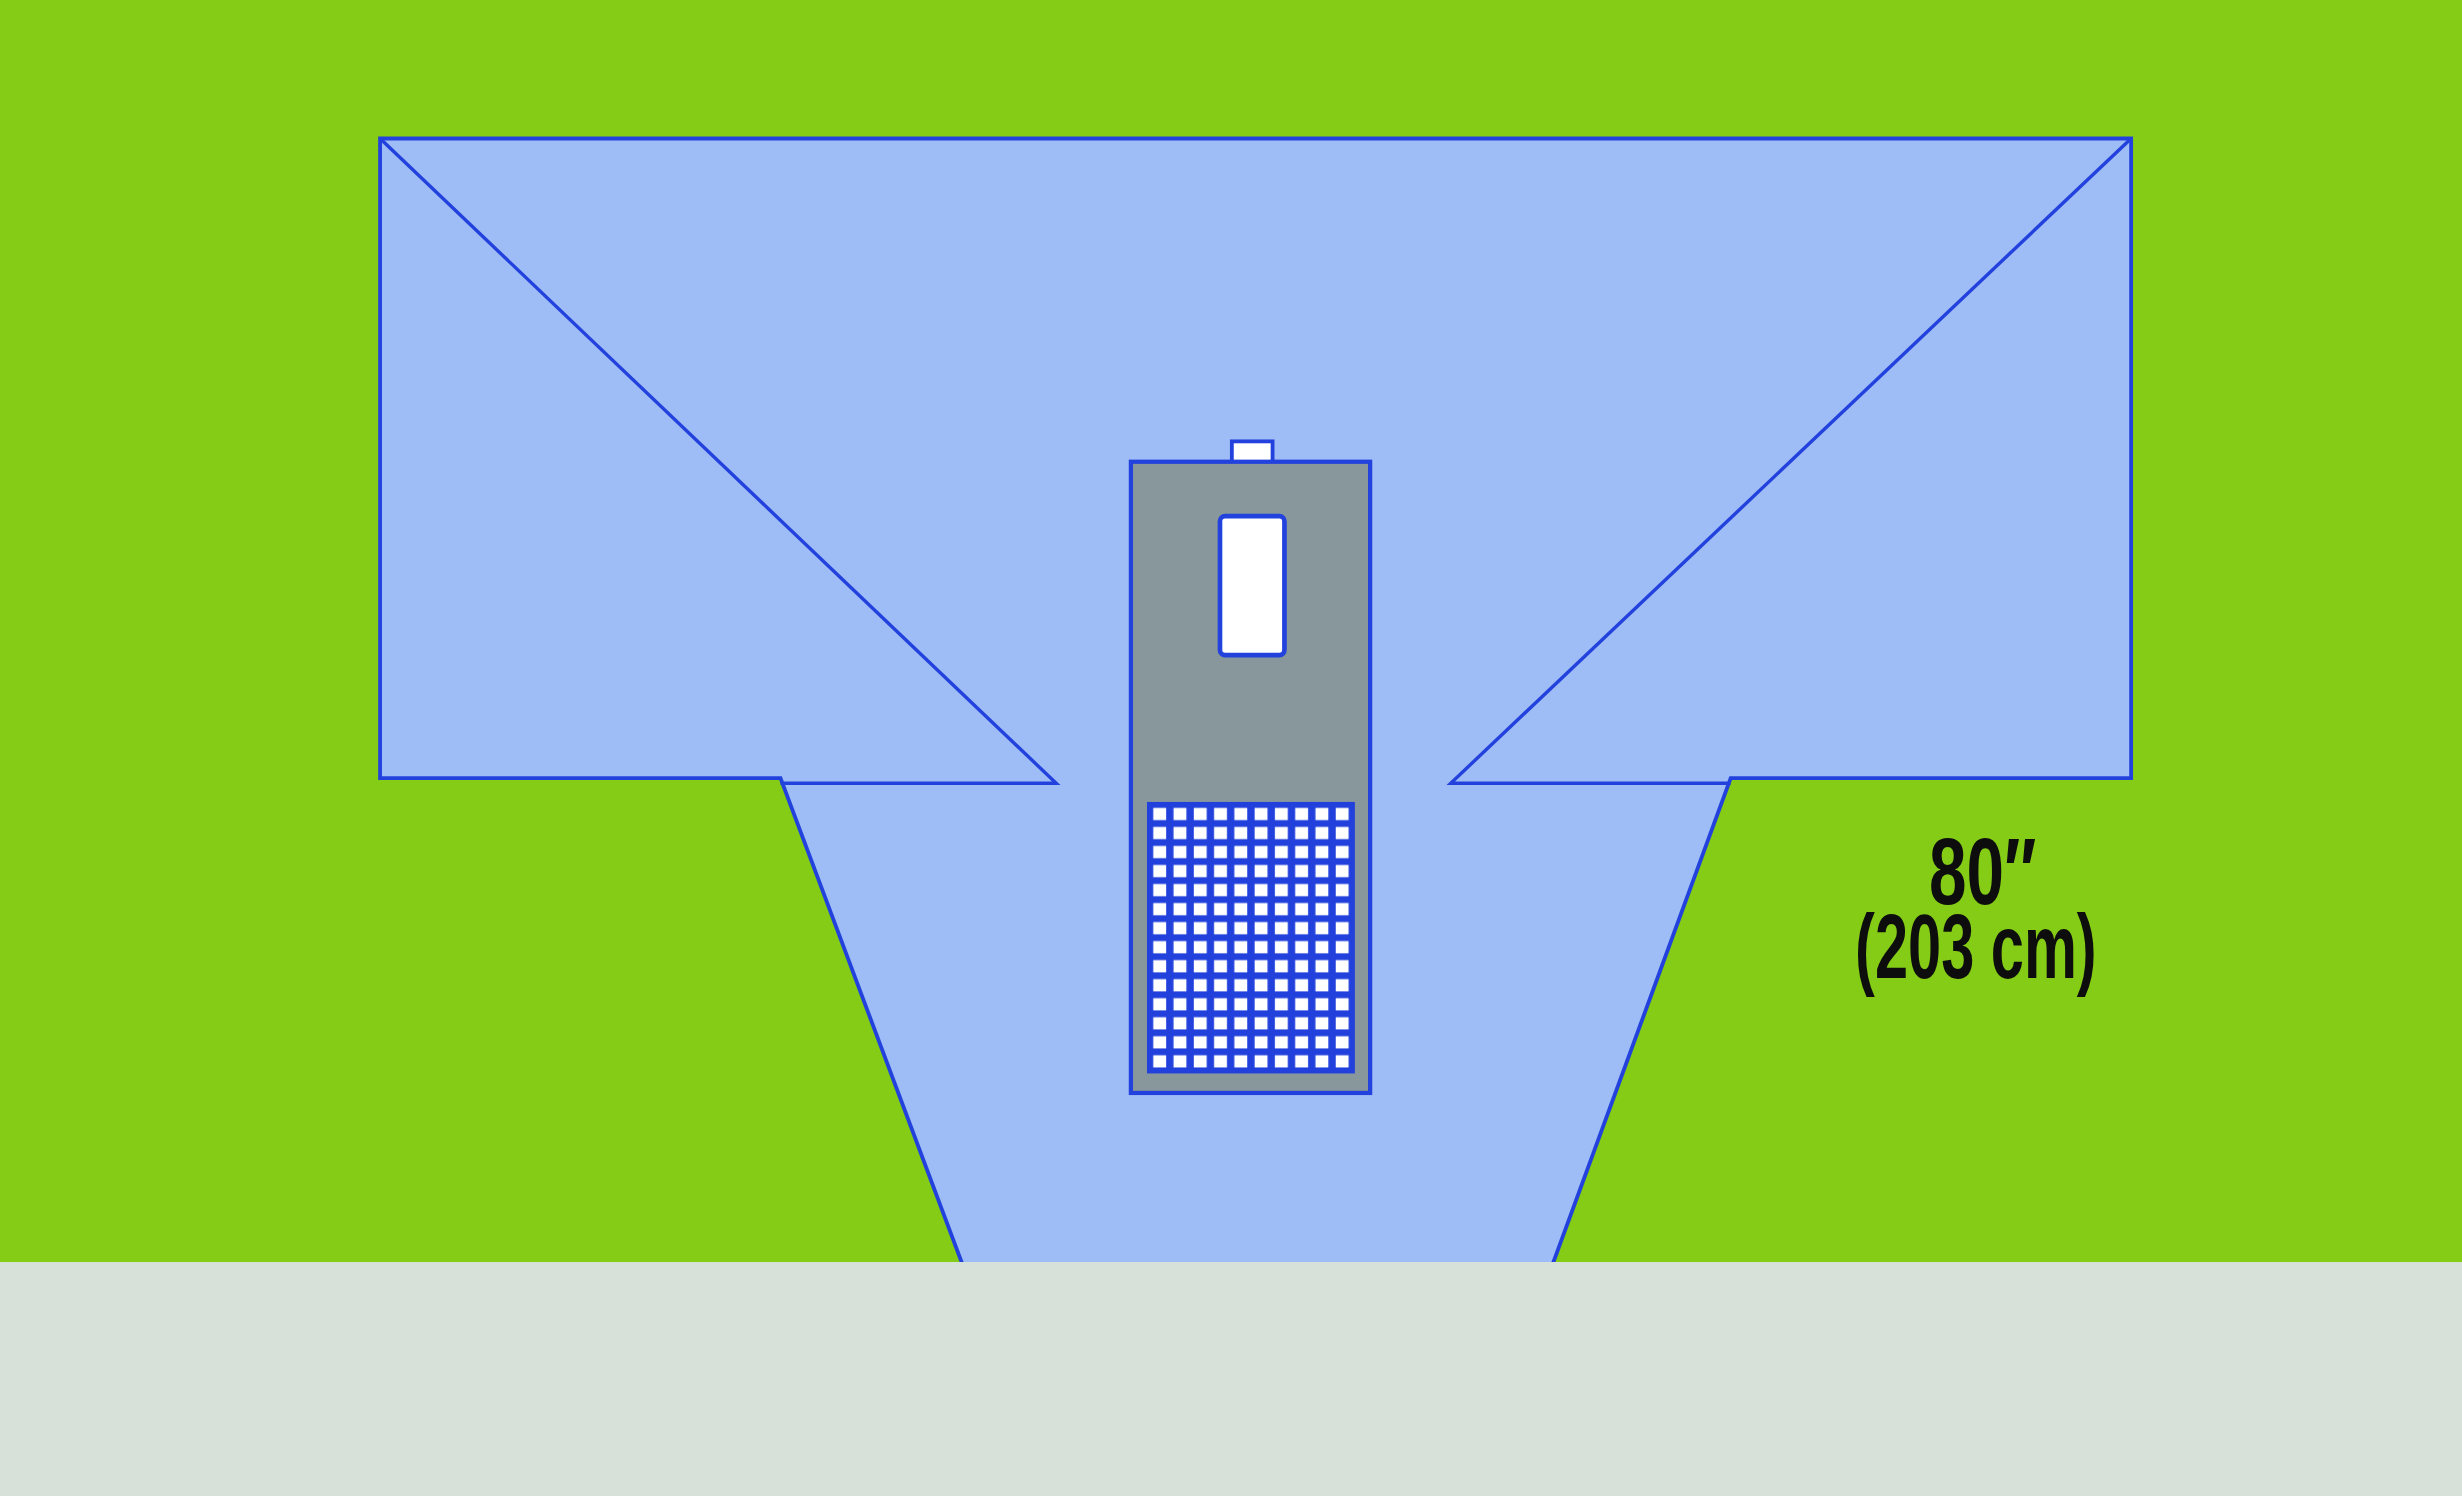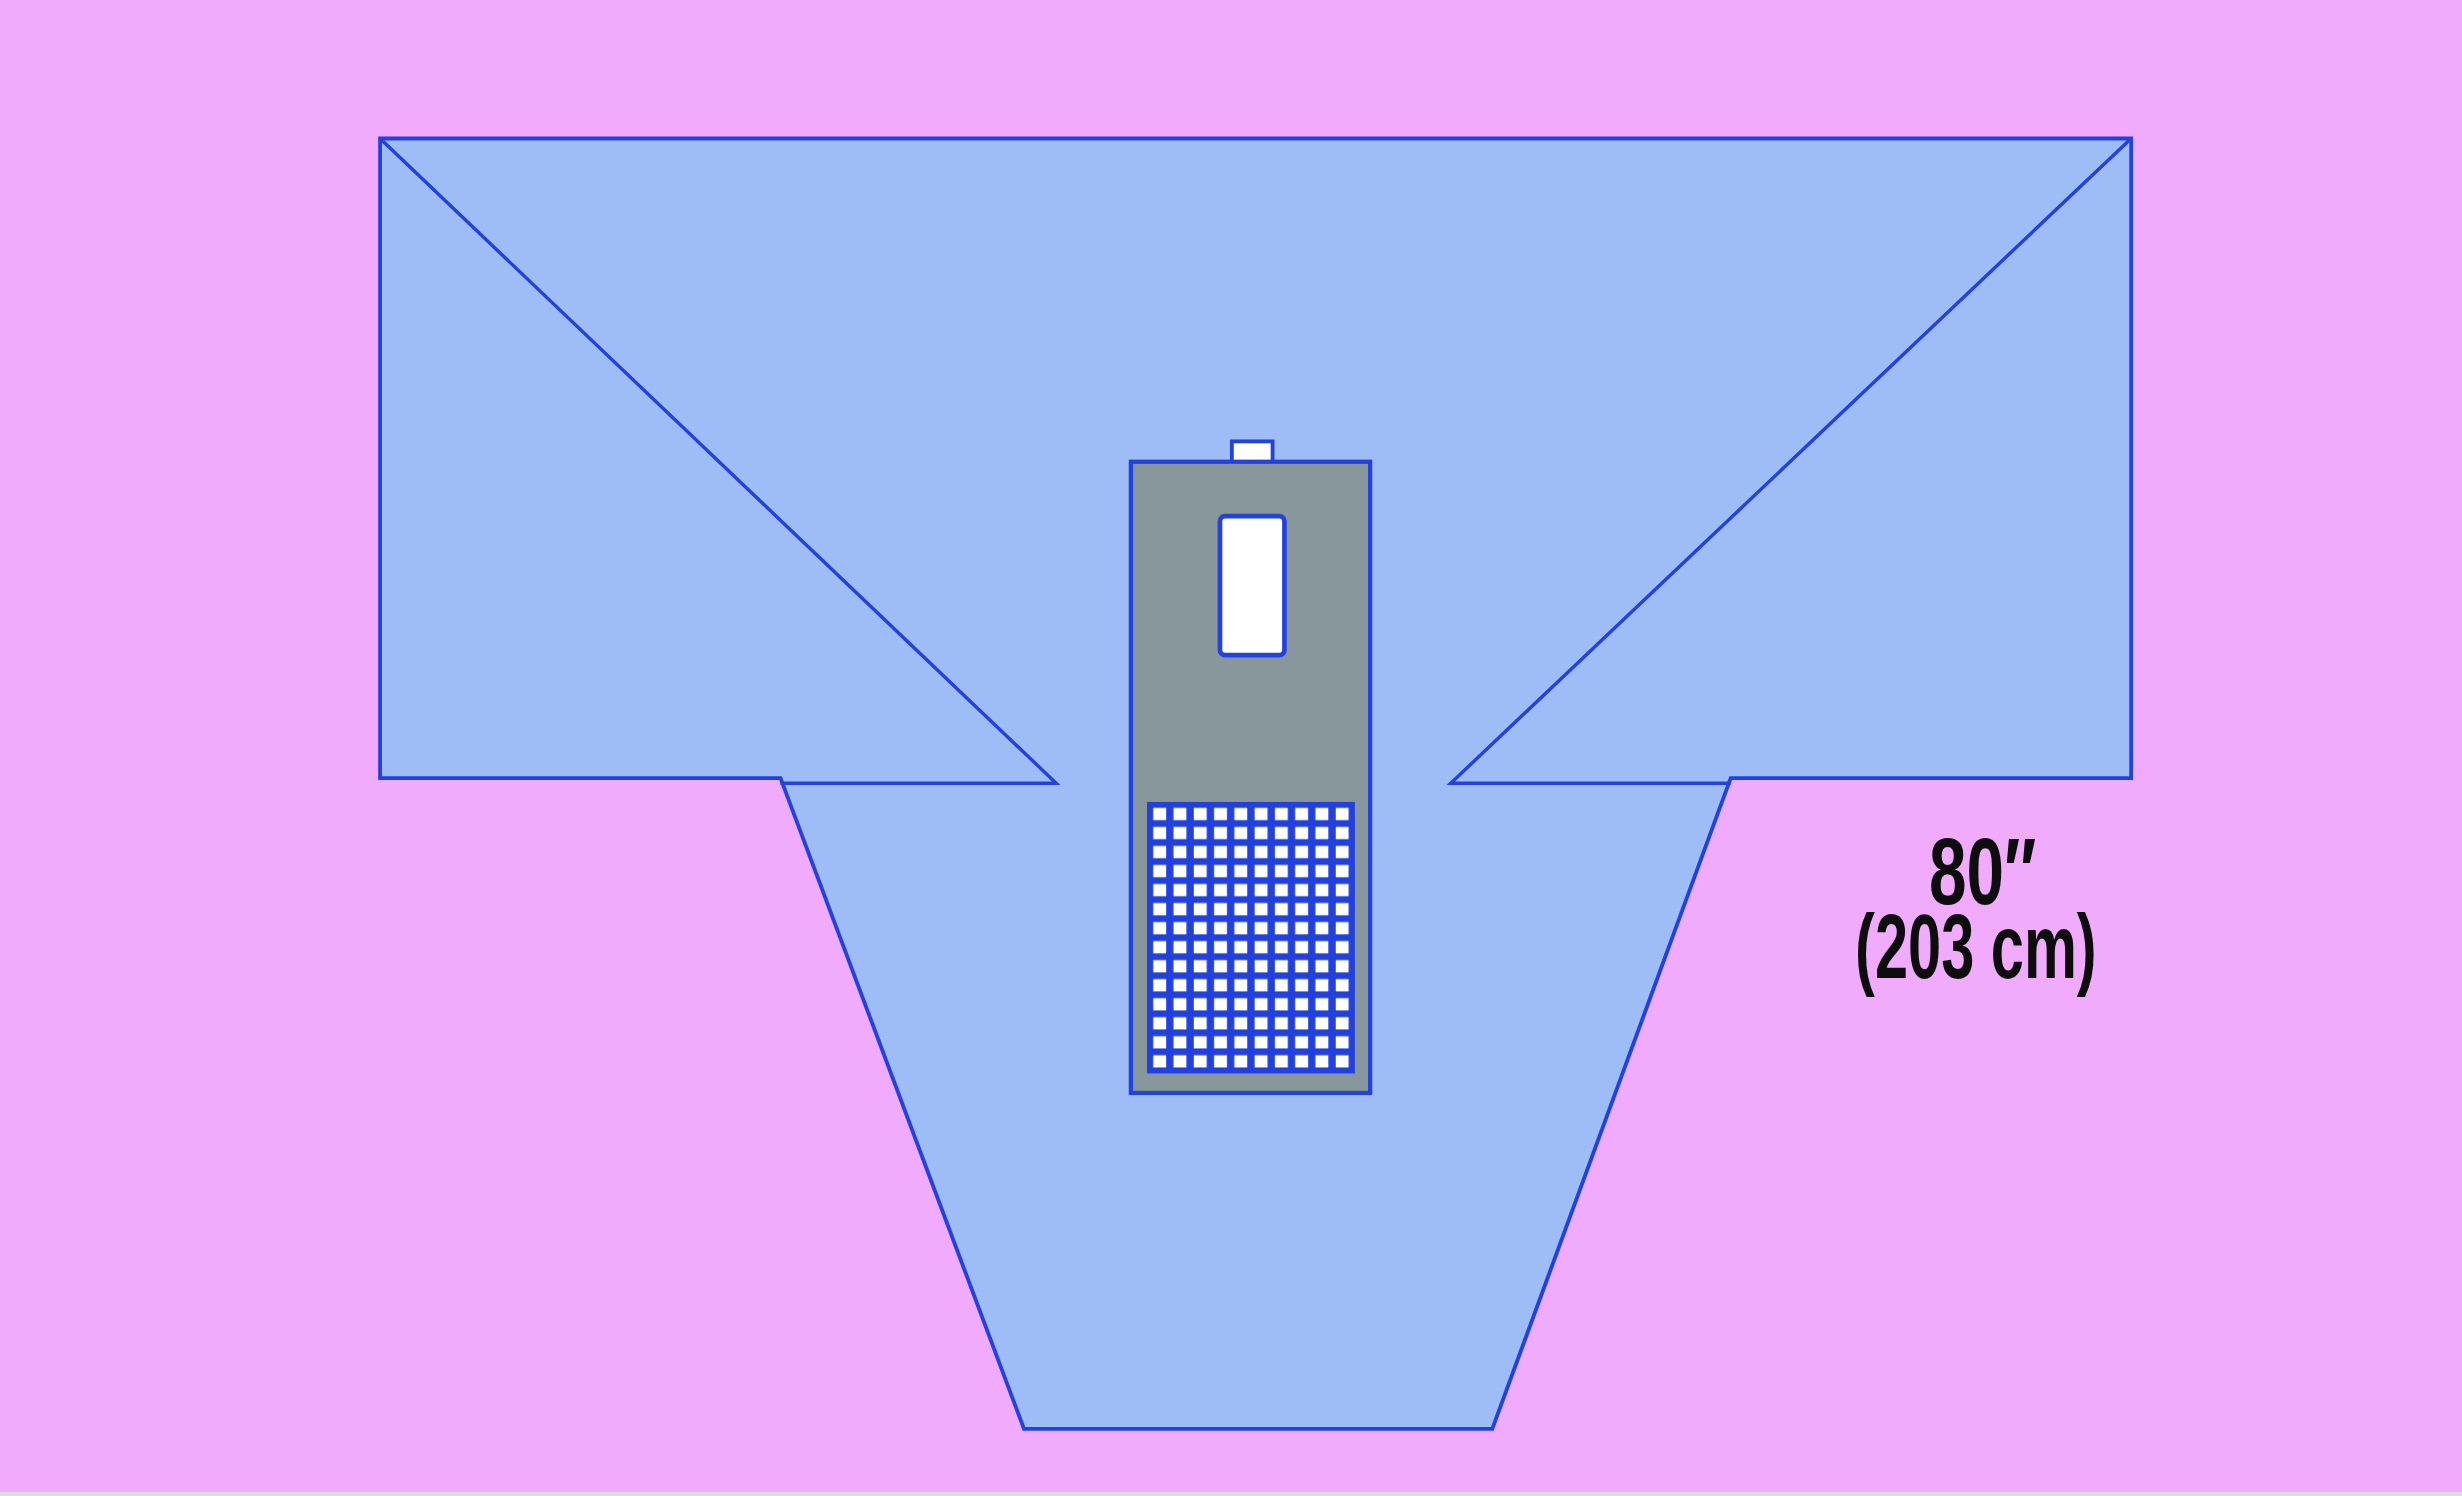--- a/index.html
+++ b/index.html
@@ -1,16 +1,16 @@
 <!DOCTYPE html>
 <html style="font-size:13.6px"><head>
 <meta charset="utf-8">
 <style>
 html,body{margin:0;padding:0;background:#d8e0da;}
-#page{position:relative;width:2462px;height:1492px;background:#f0abfc;overflow:hidden;}
+#page{position:relative;width:2462px;height:1262px;background:#84cc16;overflow:hidden;}
 svg{position:absolute;left:0;top:0;}
 text{font-family:"Liberation Sans",sans-serif;font-weight:bold;fill:#0d0d0d;}
 </style>
 </head>
 <body>
 <div id="page">
 <svg width="2462" height="1497" viewBox="0 0 2902 1764">
   <defs>
     <pattern id="gp" x="1355" y="948" width="23.9" height="22.43" patternUnits="userSpaceOnUse">
       <rect width="23.9" height="22.43" fill="#2140dc"></rect>

